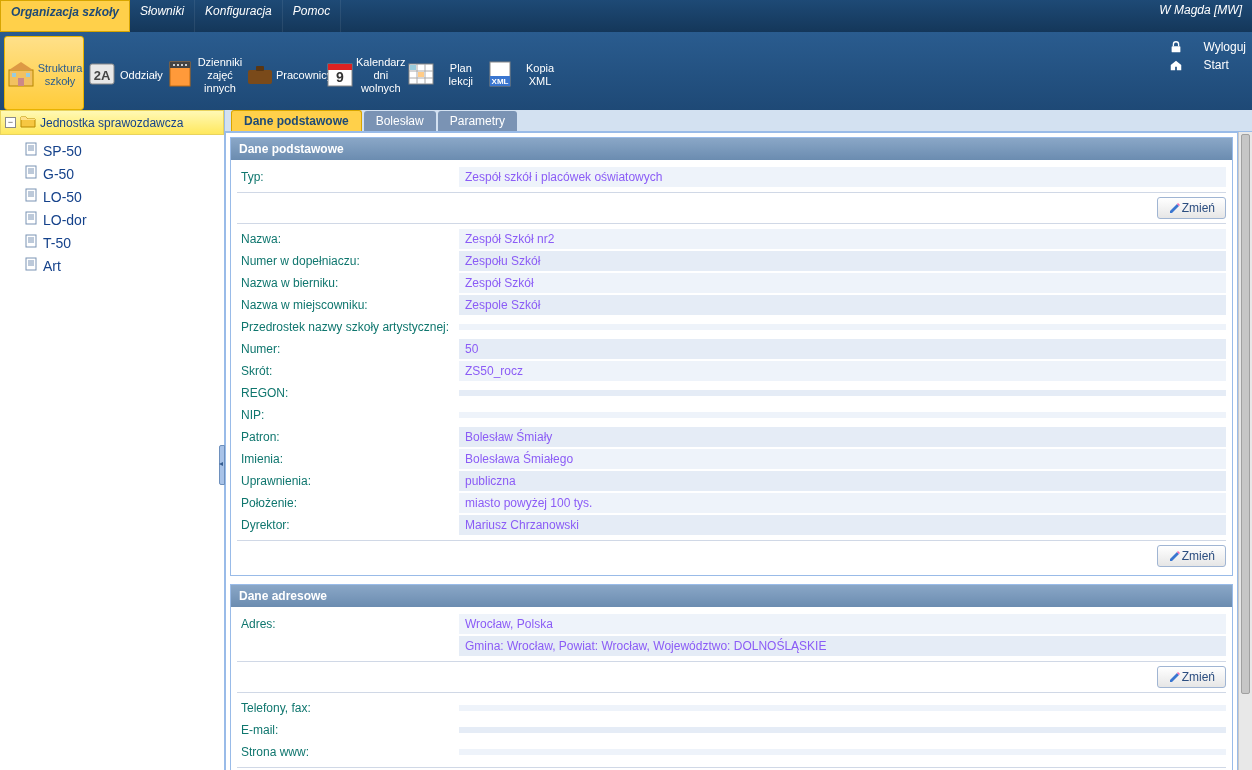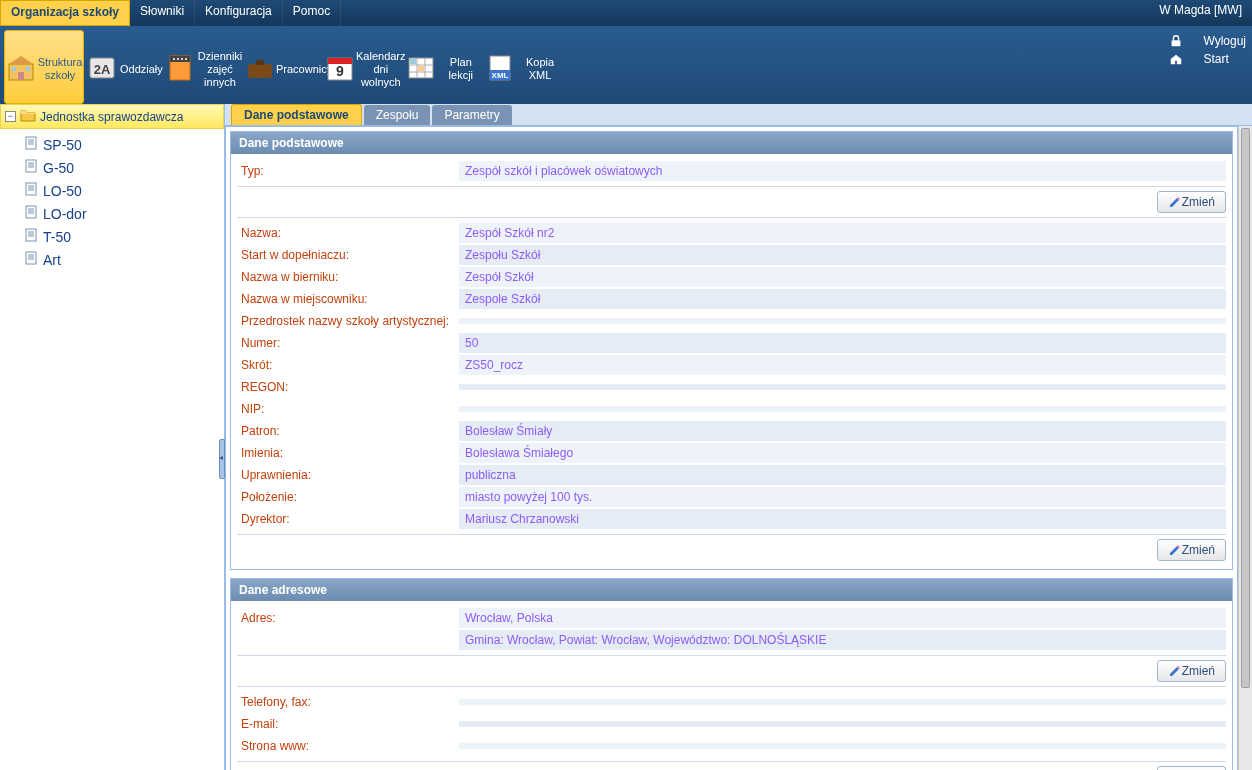--- a/index.html
+++ b/index.html
@@ -1,17 +1,17 @@
 <!DOCTYPE html>
 <html><head>
 <meta charset="utf-8">
 <style>
   * { margin:0; padding:0; box-sizing:border-box; }
   body { font-family: Tahoma, Verdana, sans-serif; font-size:12px; background:#ffffff; color:#333; width:1252px; height:770px; overflow:hidden; }
-  .menubar { height:26px; background:linear-gradient(#1e4a76,#14375a); display:flex; align-items:stretch; color:#fff; }
+  .menubar { height:32px; background:linear-gradient(#1e4a76,#14375a); display:flex; align-items:stretch; color:#fff;font-style:italic; }
   .menubar .menu-item { padding:3px 10px; cursor:pointer; border-right:1px solid rgba(255,255,255,0.08); font-size:12px; line-height:16px;}
   .menubar .menu-item.active { background:#ffd04a; color:#1e4a76; font-weight:bold; border:1px solid #d8a500;}
   .menubar .user-info { margin-left:auto; padding:3px 10px; font-size:12px; }
   .ribbon { height:78px; background:linear-gradient(#2a5c8f,#1e4976); display:flex; padding:4px 4px 0 4px; color:#fff; position:relative; }
   .ribbon-item { width:80px; display:flex; align-items:center; justify-content:flex-start; padding-top:4px; cursor:pointer; font-size:11px; text-align:center; line-height:13px;}
   .ribbon-item.active { background:linear-gradient(#ffe089,#ffcc3a); color:#2a5c8f; border:1px solid #e8b200; border-radius:3px;}
   .ribbon-icon { width:36px; height:32px; display:flex; align-items:center; justify-content:center; margin-bottom:3px; }
   .ribbon-icon svg, .ribbon-icon .icon-box { width:32px; height:32px; }
   .ribbon-right { position:absolute; right:6px; top:6px; font-size:12px;}
   .ribbon-right .rlink{ display:flex; align-items:center; gap:20px; color:#fff; cursor:pointer; padding:2px 0;}
@@ -25,21 +25,21 @@
   .tabs { height:22px; background:#d3e1f1; display:flex; align-items:flex-end; padding-left:6px; gap:2px; border-bottom:1px solid #99bbe8;}
   .tab { padding:3px 12px; font-size:12px; color:#fff; background:#7a93b4; border-radius:3px 3px 0 0; cursor:pointer; }
   .tab.active { background:#ffd04a; color:#1e4a76; font-weight:bold; border:1px solid #d8a500; border-bottom:none;}
   .content { position:absolute; top:22px; left:0; right:14px; bottom:0; background:#fff; border:1px solid #99bbe8; overflow-y:auto; padding:4px;}
   .scrollbar { position:absolute; right:0; top:22px; width:14px; bottom:0; background:#e8e8e8; border-left:1px solid #c8c8c8;}
   .scrollbar .thumb{ position:absolute; left:2px; right:2px; top:2px; height:560px; background:#c6c6c6; border:1px solid #a0a0a0; border-radius:2px;}
   .panel { border:1px solid #99bbe8; margin-bottom:8px; }
   .panel-header { background:linear-gradient(#8aa7c7,#6b8cb0); color:#fff; font-weight:bold; padding:4px 8px; font-size:12px;}
   .panel-body { padding:6px 6px 6px 6px; }
   .row { display:flex; align-items:center; min-height:22px; }
-  .row .label { width:222px; padding:3px 4px; color:#c2410c; font-size:12px;}
+  .row .label { width:222px; padding:3px 4px; color:#0f766e; font-size:12px;}
   .row .value { flex:1; background:#eef3fa; border-bottom:1px solid #fff; padding:3px 6px; color:#8b5cf6; font-size:12px;}
   .row.alt .value{ background:#e5ecf6; }
   .btn-row { display:flex; justify-content:flex-end; padding:4px 0 2px 0; border-top:1px solid #d0d8e6; margin-top:4px;}
   .btn { display:flex; align-items:center; background:linear-gradient(#ffffff,#e6e6e6); border:1px solid #a0b5d3; border-radius:3px; padding:3px 10px; cursor:pointer; color:#2c4e80; font-size:12px;}
   .btn svg{ width:14px; height:14px;}
   hr.thin { border:none; border-top:1px solid #d0d8e6; margin:2px 0 4px 0;}
   .splitter{ position:absolute; left:-6px; top:50%; width:6px; height:40px; background:#a9c3e8; border:1px solid #6e90bd; border-radius:2px 0 0 2px; cursor:pointer;}
   .splitter::before{content:"◂"; font-size:8px; color:#385f91; position:absolute; left:-1px; top:13px;}
 </style>
 </head>
@@ -219,21 +219,21 @@
             </svg></span>
           <span>Art</span>
         </div>
       </div>
   </div>
 
   <div class="main">
     <div class="splitter"></div>
     <div class="tabs" id="tabs">
         <div class="tab active">Dane podstawowe</div>
-        <div class="tab">Zespołu</div>
+        <div class="tab">Bolesław</div>
         <div class="tab">Parametry</div>
       </div>
     <div class="content" id="content">
         <div class="panel">
           <div class="panel-header">Dane podstawowe</div>
           <div class="panel-body">
             <div class="row">
               <div class="label">Typ:</div>
               <div class="value">Zespół szkół i placówek oświatowych</div>
             </div>
@@ -245,21 +245,21 @@
                 </svg>
                 <span>Zmień</span>
               </div>
             </div>
             <hr class="thin">
             <div class="row">
               <div class="label">Nazwa:</div>
               <div class="value">Zespół Szkół nr2</div>
             </div>
             <div class="row alt">
-              <div class="label">Start w dopełniaczu:</div>
+              <div class="label">Numer w dopełniaczu:</div>
               <div class="value">Zespołu Szkół</div>
             </div>
             <div class="row">
               <div class="label">Nazwa w bierniku:</div>
               <div class="value">Zespół Szkół</div>
             </div>
             <div class="row alt">
               <div class="label">Nazwa w miejscowniku:</div>
               <div class="value">Zespole Szkół</div>
             </div>

